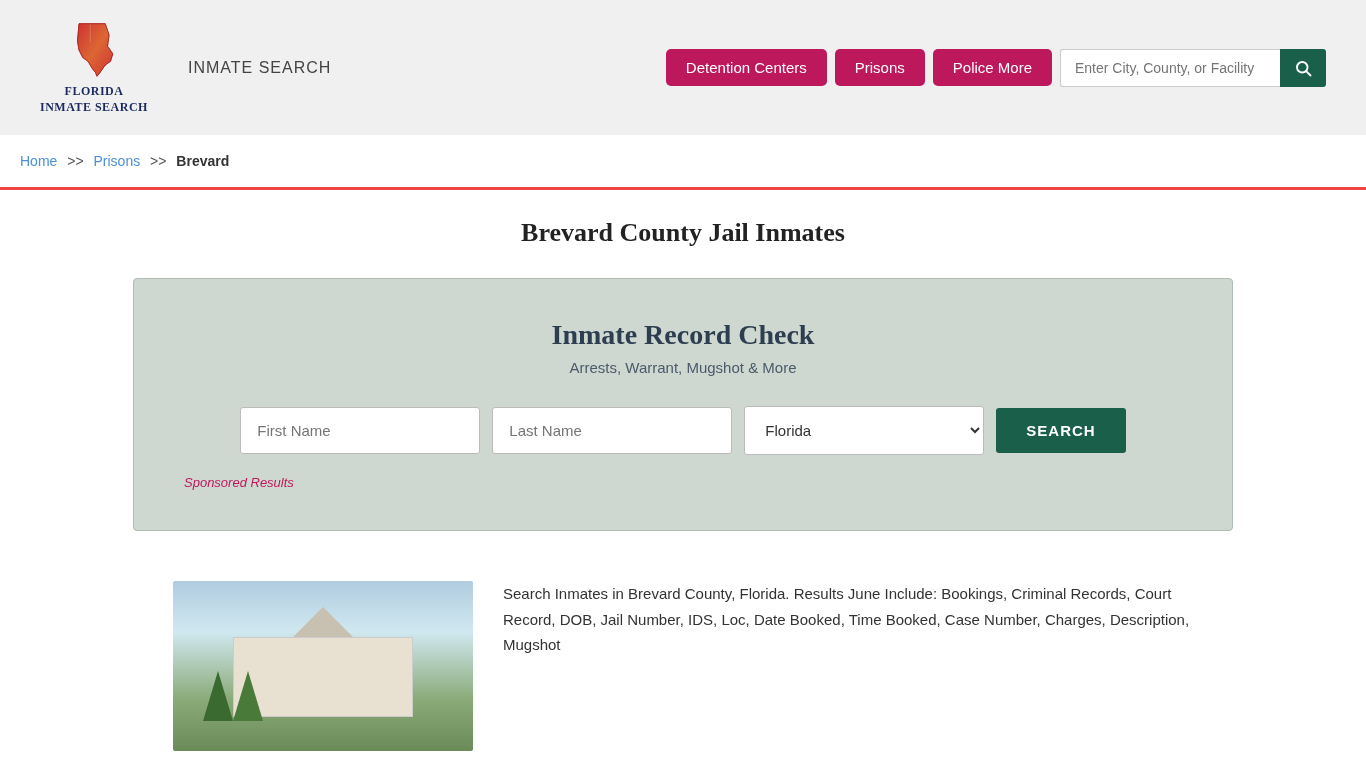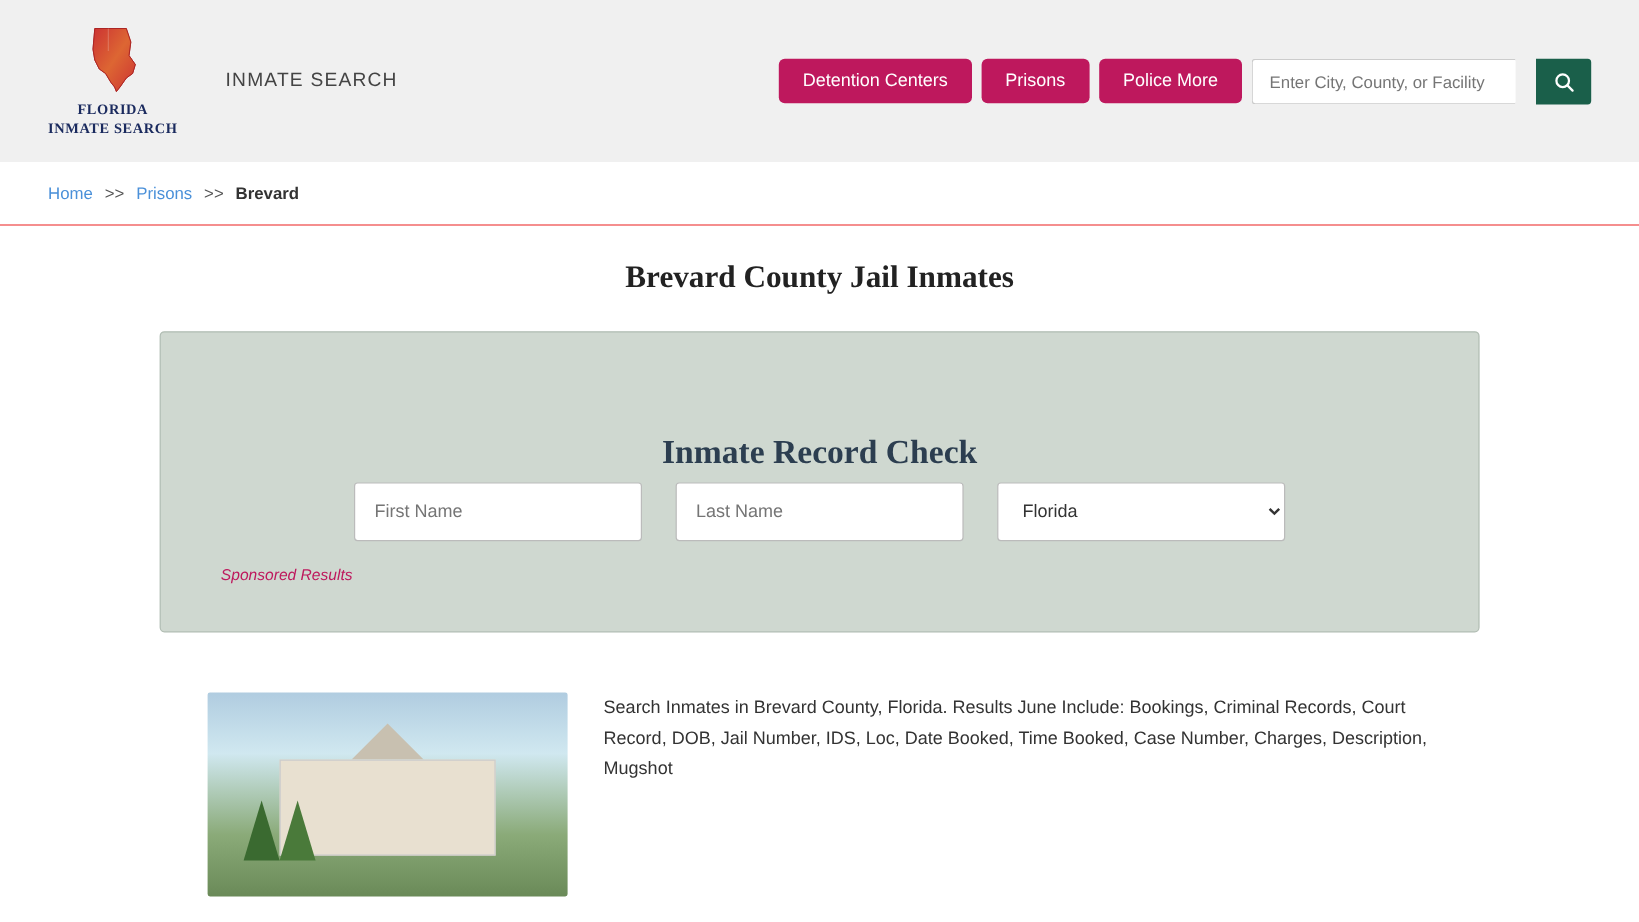--- a/index.html
+++ b/index.html
@@ -51,21 +51,21 @@
       font-size: 15px;
       cursor: pointer;
       font-family: Arial, sans-serif;
       font-weight: 500;
       color: #fff;
       background: #be185d;
     }
     .search-bar {
       display: flex;
       align-items: center;
-      gap: 17px;
+      gap: 0;
     }
     .search-bar input {
       padding: 10px 14px;
       border: 1px solid #ccc;
       border-right: none;
       font-size: 14px;
       width: 220px;
       border-radius: 3px 0 0 3px;
       font-family: Arial, sans-serif;
       outline: none;
@@ -77,24 +77,24 @@
       cursor: pointer;
       border-radius: 0 3px 3px 0;
       display: flex;
       align-items: center;
       justify-content: center;
     }
     .search-bar button svg { display: block; }
 
     
     .breadcrumb-area {
-      padding: 18px 40px;
+      padding: 18px 20px;
       font-family: Arial, sans-serif;
       font-size: 14px;
-      border-bottom: 1px solid #ef4444;
+      border-bottom: 3px solid #ef4444;
     }
     .breadcrumb-area a {
       color: #4a90d9;
       text-decoration: none;
     }
     .breadcrumb-separator {
       color: #555;
       margin: 0 6px;
     }
     .breadcrumb-current {
@@ -123,32 +123,32 @@
       border-radius: 4px;
       padding: 40px 50px 40px;
     }
     .record-check-box h2 {
       text-align: center;
       font-size: 28px;
       color: #2c3e50;
       font-family: Georgia, serif;
       font-weight: bold;
       margin-bottom: 8px;
-      margin-top: 45px;
     }
     .record-check-box p {
       text-align: center;
       font-size: 15px;
       color: #4a5a6a;
       margin-bottom: 30px;
       font-family: Arial, sans-serif;
     }
     .record-form {
       display: flex;
-      gap: 28px;
+      gap: 12px;
+      align-items: center;
       justify-content: center;
       flex-wrap: wrap;
     }
     .record-form input {
       padding: 14px 16px;
       font-size: 15px;
       border: 1px solid #bbb;
       border-radius: 3px;
       width: 240px;
       font-family: Arial, sans-serif;
@@ -311,24 +311,26 @@
   <span class="breadcrumb-separator">&gt;&gt;</span>
   <span class="breadcrumb-current">Brevard</span>
 </div>
 
 <div class="page-title-area">
   <h1>Brevard County Jail Inmates</h1>
 </div>
 
 <div class="record-check-box">
   <h2>Inmate Record Check</h2>
+  <p>Arrests, Warrant, Mugshot &amp; More</p>
   <div class="record-form">
     <input type="text" placeholder="First Name" style="">
     <input type="text" placeholder="Last Name" style="">
     <select id="state-select"><option value="Alabama">Alabama</option><option value="Alaska">Alaska</option><option value="Arizona">Arizona</option><option value="Arkansas">Arkansas</option><option value="California">California</option><option value="Colorado">Colorado</option><option value="Connecticut">Connecticut</option><option value="Delaware">Delaware</option><option value="Florida" selected="">Florida</option><option value="Georgia">Georgia</option><option value="Hawaii">Hawaii</option><option value="Idaho">Idaho</option><option value="Illinois">Illinois</option><option value="Indiana">Indiana</option><option value="Iowa">Iowa</option><option value="Kansas">Kansas</option><option value="Kentucky">Kentucky</option><option value="Louisiana">Louisiana</option><option value="Maine">Maine</option><option value="Maryland">Maryland</option><option value="Massachusetts">Massachusetts</option><option value="Michigan">Michigan</option><option value="Minnesota">Minnesota</option><option value="Mississippi">Mississippi</option><option value="Missouri">Missouri</option><option value="Montana">Montana</option><option value="Nebraska">Nebraska</option><option value="Nevada">Nevada</option><option value="New Hampshire">New Hampshire</option><option value="New Jersey">New Jersey</option><option value="New Mexico">New Mexico</option><option value="New York">New York</option><option value="North Carolina">North Carolina</option><option value="North Dakota">North Dakota</option><option value="Ohio">Ohio</option><option value="Oklahoma">Oklahoma</option><option value="Oregon">Oregon</option><option value="Pennsylvania">Pennsylvania</option><option value="Rhode Island">Rhode Island</option><option value="South Carolina">South Carolina</option><option value="South Dakota">South Dakota</option><option value="Tennessee">Tennessee</option><option value="Texas">Texas</option><option value="Utah">Utah</option><option value="Vermont">Vermont</option><option value="Virginia">Virginia</option><option value="Washington">Washington</option><option value="West Virginia">West Virginia</option><option value="Wisconsin">Wisconsin</option><option value="Wyoming">Wyoming</option></select>
+    <button class="search-btn">SEARCH</button>
   </div>
   <div class="sponsored-label">Sponsored Results</div>
 </div>
 
 <div class="bottom-section">
 
   <div class="building-img">
     <div class="bldg-top"></div>
     <div class="bldg"></div>
     <div class="trees">

